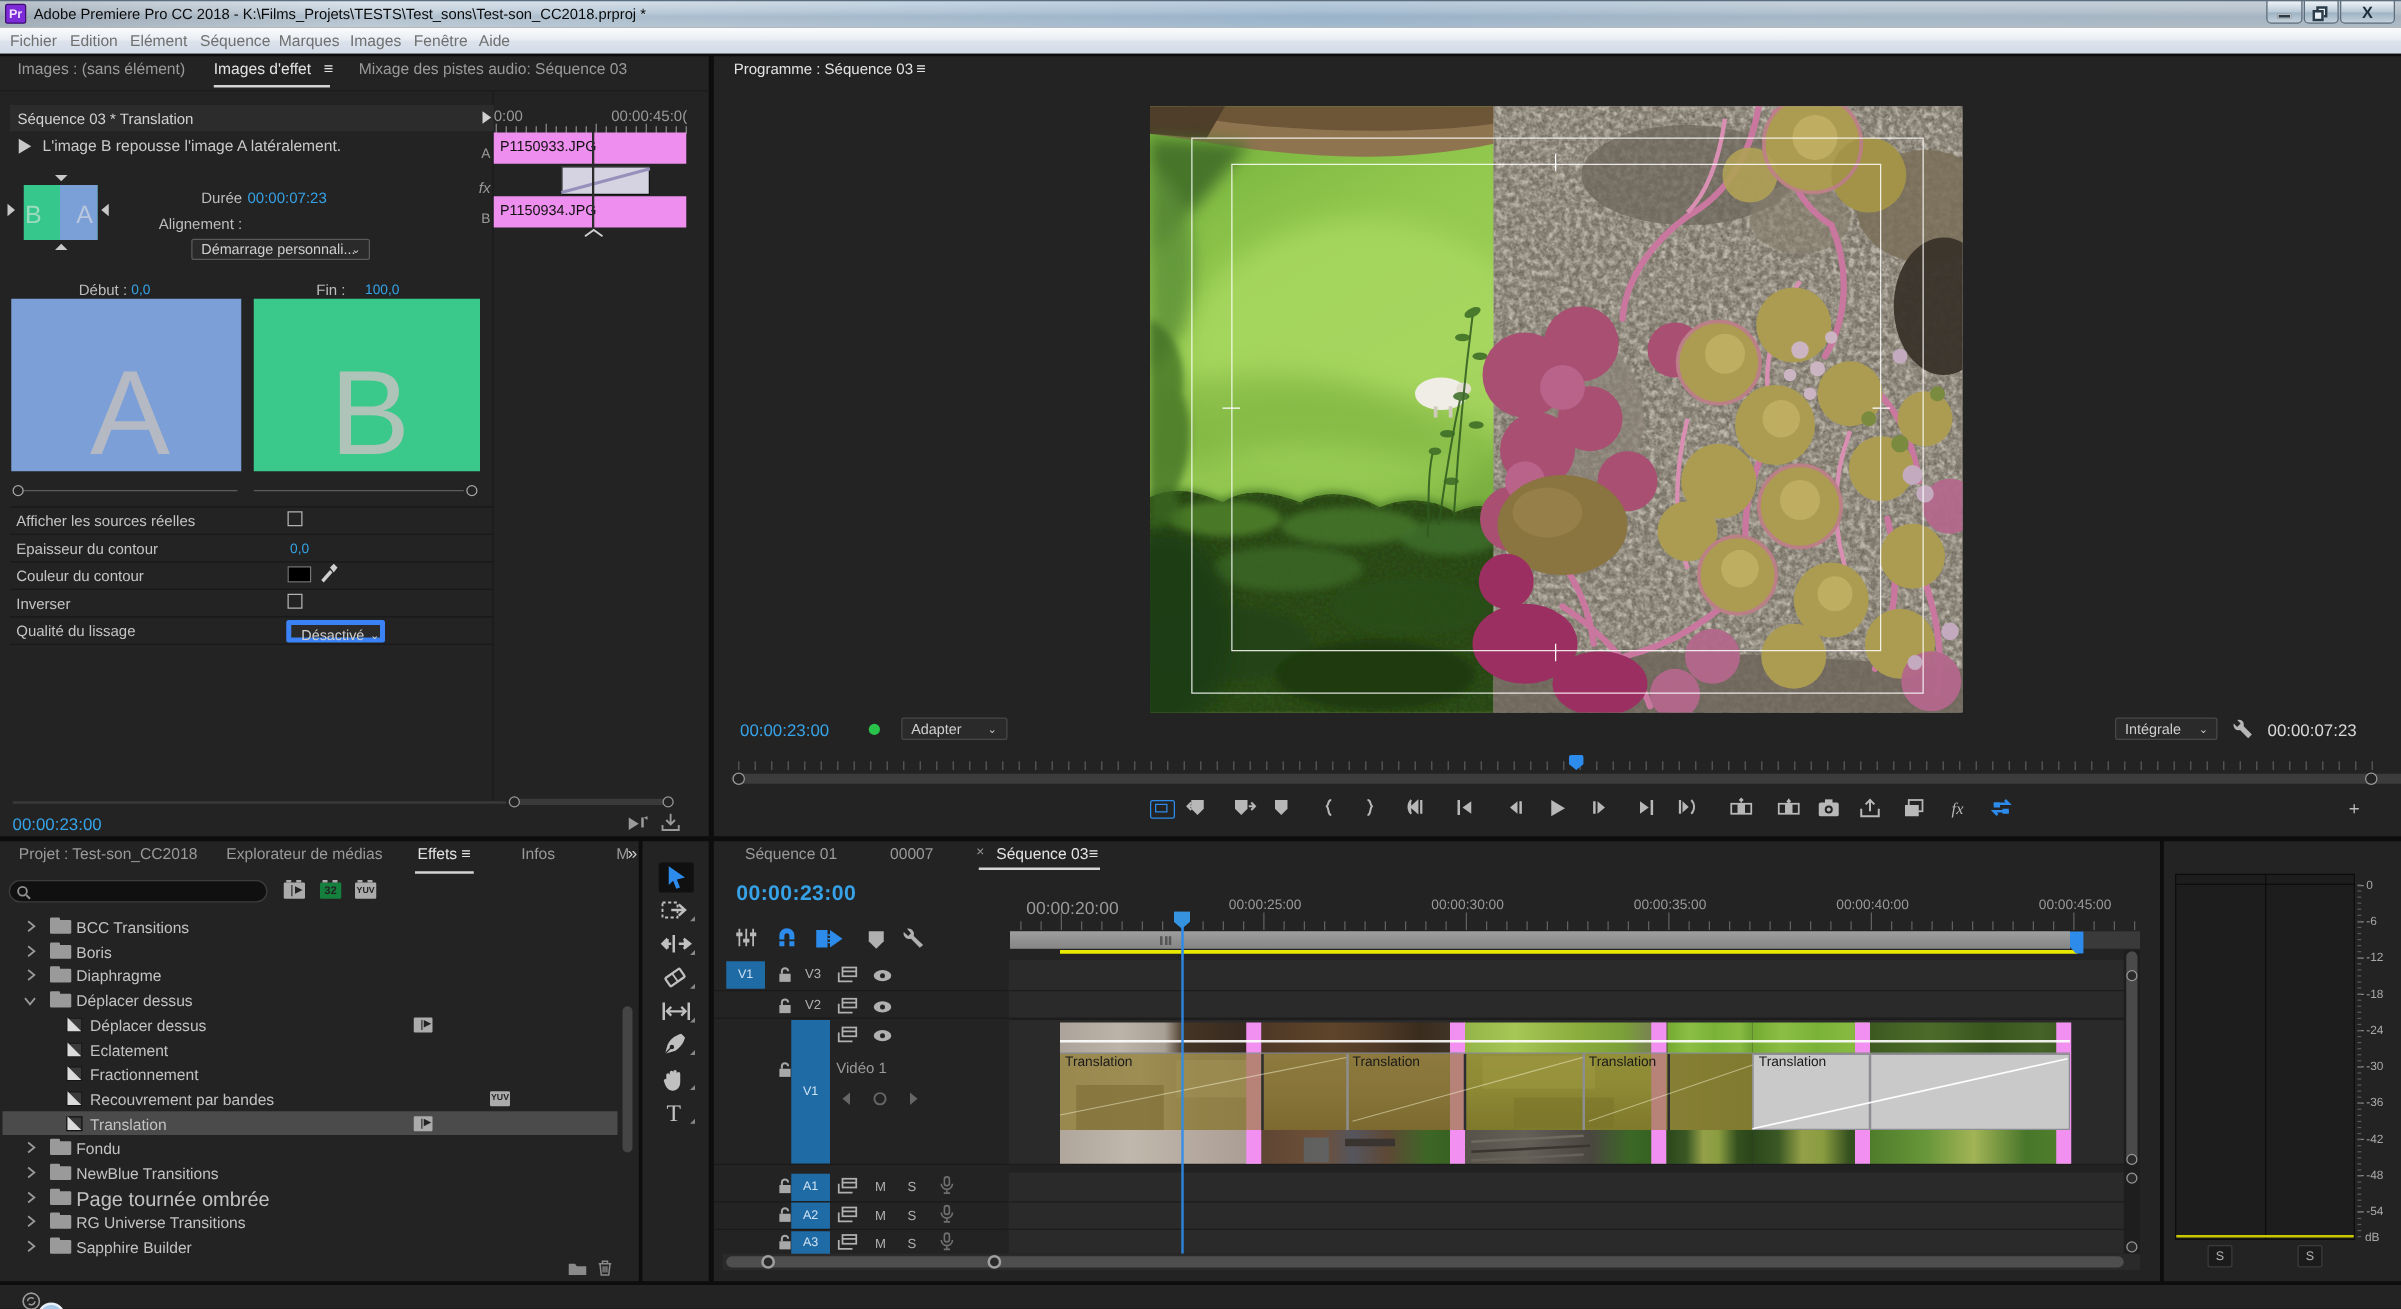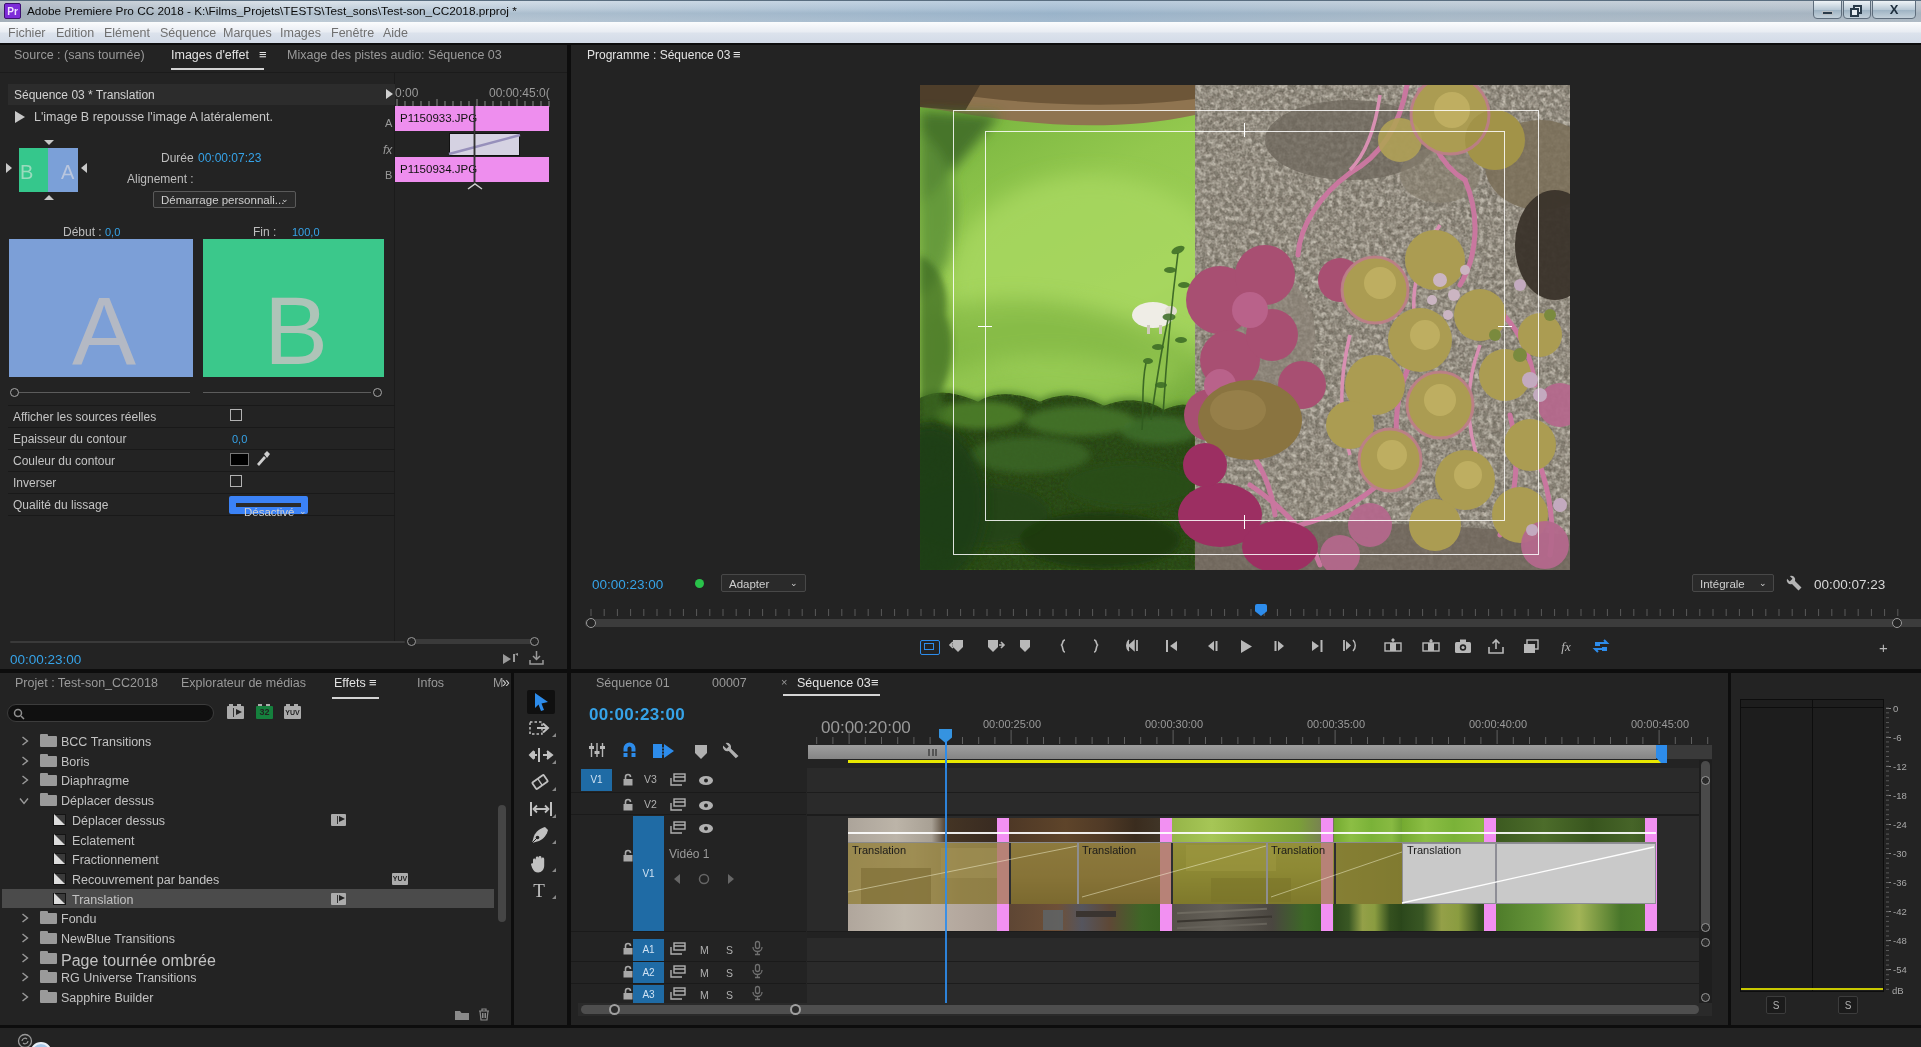--- a/index.html
+++ b/index.html
@@ -39,21 +39,21 @@
   <div class="txt" style="top:5px;left:104px;color:#707070;font-size:12.5px">Elément</div>
   <div class="txt" style="top:5px;left:160px;color:#707070;font-size:12.5px">Séquence</div>
   <div class="txt" style="top:5px;left:223px;color:#707070;font-size:12.5px">Marques</div>
   <div class="txt" style="top:5px;left:280px;color:#707070;font-size:12.5px">Images</div>
   <div class="txt" style="top:5px;left:331px;color:#707070;font-size:12.5px">Fenêtre</div>
   <div class="txt" style="top:5px;left:383px;color:#707070;font-size:12.5px">Aide</div>
 </div>
 <div class="abs" style="left:0;top:43px;width:1921px;height:1004px;background:#0d0d0d"></div>
 
 <div class="panel" id="p1" style="left:0;top:45px;width:567px;height:624px">
-  <div class="txt dim" style="left:14px;top:4px;font-size:12.5px">Source : (sans tournée)</div>
+  <div class="txt dim" style="left:14px;top:4px;font-size:12.5px">Images : (sans élément)</div>
   <div class="txt bright" style="left:171px;top:4px;font-size:12.5px">Images d'effet</div>
   <div class="txt bright" style="left:259px;top:3px;font-size:13px">≡</div>
   <div class="tabu" style="left:171px;top:23px;width:93px"></div>
   <div class="txt dim" style="left:287px;top:4px;font-size:12.5px">Mixage des pistes audio: Séquence 03</div>
 
   <div class="abs" style="left:0;top:27px;width:567px;height:1px;background:#1b1b1b"></div>
   <div class="abs" style="left:394px;top:28px;width:1px;height:570px;background:#1b1b1b"></div>
 
   <div class="abs" style="left:8px;top:39px;width:387px;height:21px;background:#2c2c2c">
     <div class="txt" style="left:6px;top:5px;color:#d2d2d2">Séquence 03 * Translation</div>
@@ -109,21 +109,21 @@
   <div class="txt blue" style="left:232px;top:389px;font-size:11px">0,0</div>
   <div class="txt" style="left:13px;top:410px;color:#c4c4c4">Couleur du contour</div>
   <div class="abs" style="left:230px;top:408px;width:19px;height:13px;background:#000;border:1px solid #777"></div>
   <svg style="left:256px;top:405px" width="14" height="17" viewBox="0 0 14 17">
         <path d="M3 16 L1 14 L8 6 L10 8 Z" fill="#cfcfcf"></path>
         <path d="M8 4 L11 1 L14 4 L11 8 Z" fill="#cfcfcf"></path>
       </svg>
   <div class="txt" style="left:13px;top:432px;color:#c4c4c4">Inverser</div>
   <div class="abs" style="left:230px;top:430px;width:12px;height:12px;border:1.5px solid #b2b2b2"></div>
   <div class="txt" style="left:13px;top:454px;color:#c4c4c4">Qualité du lissage</div>
-  <div class="abs" style="left:229px;top:451px;width:79px;height:18px;background:#2a2a2a;border:7px solid #3b82f6;border-radius:2px">
+  <div class="abs" style="left:229px;top:451px;width:79px;height:18px;background:#2a2a2a;border:4px solid #3b82f6;border-radius:2px">
     <div class="txt" style="left:8px;top:4px;font-size:11.5px;color:#cfcfcf">Désactivé</div>
     <div class="txt" style="left:63px;top:4px;font-size:9px;color:#cfcfcf">⌄</div>
   </div>
 
   <div class="txt dim" style="left:395px;top:42px;font-size:12px">0:00</div>
   <div class="txt dim" style="left:489px;top:42px;font-size:12px">00:00:45:0(</div>
   <svg style="left:395px;top:54px" width="160" height="8" viewBox="0 0 160 8">
     <g stroke="#8a8a8a" stroke-width="1">
       <line x1="2" y1="0" x2="2" y2="8"></line>
           <line x1="10" y1="2" x2="10" y2="8"></line>
@@ -959,21 +959,21 @@
           <path d="M4 4 h11 M1 5 v7 h11" fill="none" stroke="#b0b0b0" stroke-width="1.4"></path>
         </svg>
         <div class="txt" style="left:129px;top:317px;color:#b0b0b0;font-size:10.5px">M</div>
         <div class="txt" style="left:155px;top:317px;color:#b0b0b0;font-size:10.5px">S</div>
         <svg style="position:absolute;left:181px;top:313px" width="11" height="14" viewBox="0 0 11 14">
           <rect x="3.5" y="0.5" width="4" height="7" rx="2" fill="none" stroke="#6f6f6f" stroke-width="1.3"></rect>
           <path d="M1 6 a4.5 4.5 0 0 0 9 0 M5.5 11 v2.5 M3 13.5 h5" fill="none" stroke="#6f6f6f" stroke-width="1.3"></path>
         </svg>
       </div>
   <div id="ruler">
-        <div class="txt dim" style="left:250px;top:46px;font-size:17px">00:00:20:00</div>
+        <div class="txt dim" style="left:250px;top:46px;font-size:14px">00:00:20:00</div>
         <div class="txt dim" style="left:412px;top:46px;font-size:11px">00:00:25:00</div>
         <div class="txt dim" style="left:574px;top:46px;font-size:11px">00:00:30:00</div>
         <div class="txt dim" style="left:736px;top:46px;font-size:11px">00:00:35:00</div>
         <div class="txt dim" style="left:898px;top:46px;font-size:11px">00:00:40:00</div>
         <div class="txt dim" style="left:1060px;top:46px;font-size:11px">00:00:45:00</div>
         <svg style="position:absolute;left:237px;top:57px" width="904" height="14" viewBox="0 0 904 14">
           <g stroke="#606060" stroke-width="1">
             <line x1="8.7" y1="7" x2="8.7" y2="14"></line>
             <line x1="24.9" y1="7" x2="24.9" y2="14"></line>
             <line x1="41.099999999999994" y1="0" x2="41.099999999999994" y2="14"></line>

